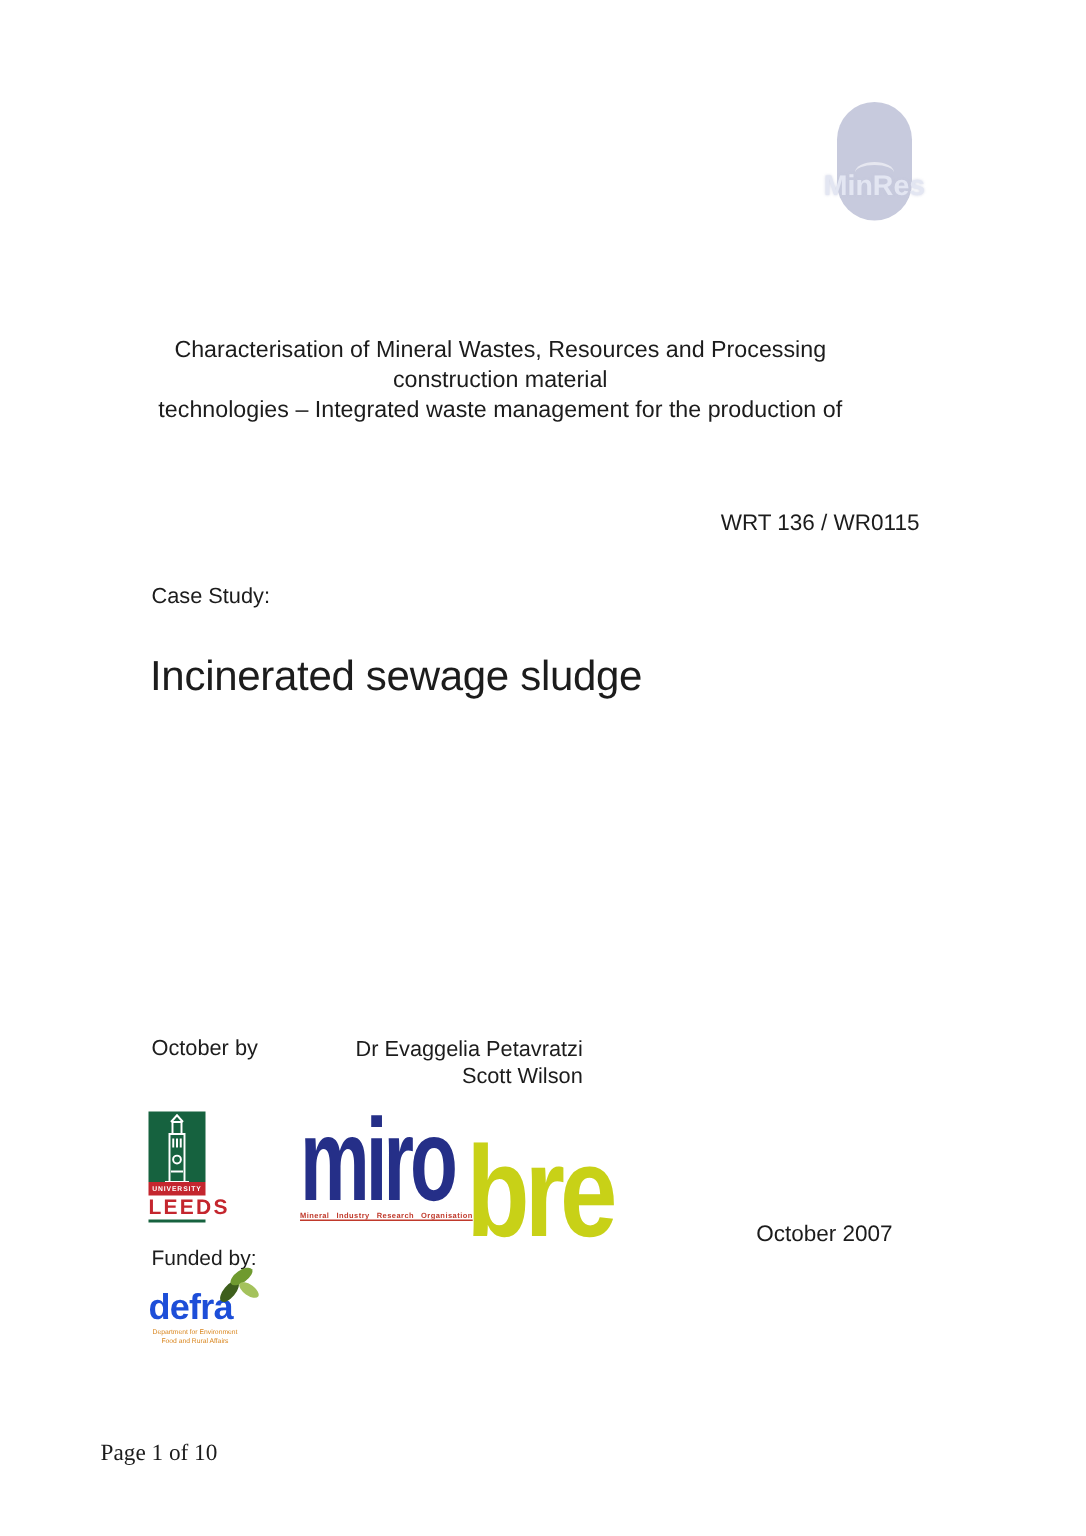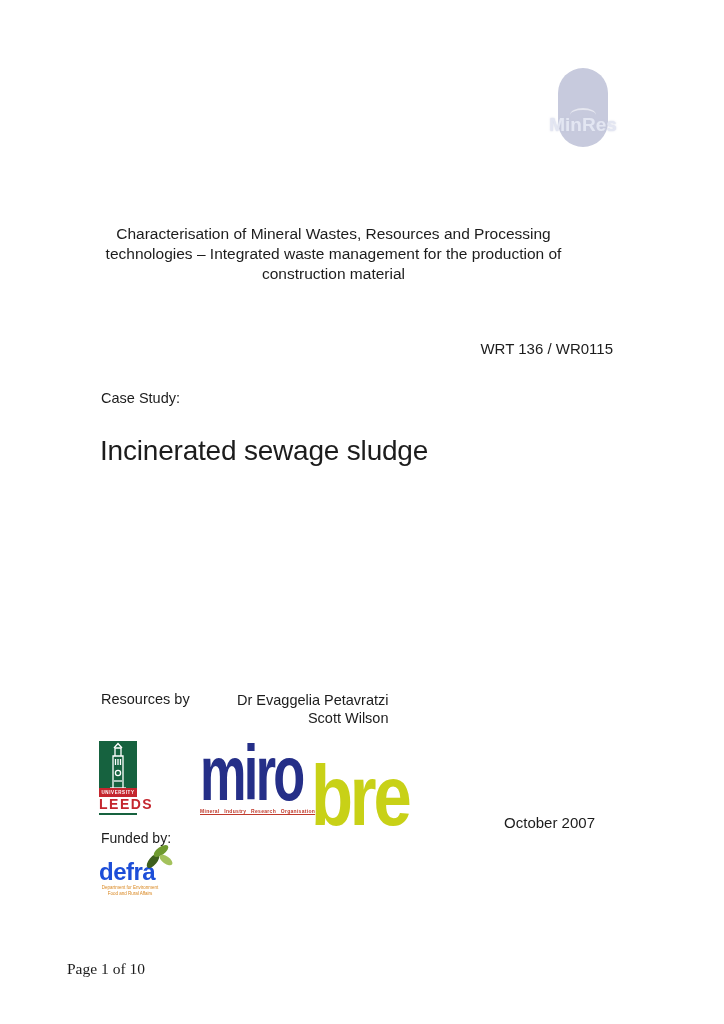--- a/index.html
+++ b/index.html
@@ -72,33 +72,33 @@
 
 <div class="page">
 
   <div class="minres">
     <div class="arc"></div>
     <div class="mlabel">MinRes</div>
   </div>
 
   <div class="title">
     <div>Characterisation of Mineral Wastes, Resources and Processing</div>
+    <div>construction material</div>
     <div>technologies – Integrated waste management for the production of</div>
-    <div>construction material</div>
   </div>
 
   <div class="refcode">WRT 136 / WR0115</div>
 
   <div class="case-label">Case Study:</div>
 
   <div class="heading">
     <div>Incinerated sewage sludge</div>
   </div>
 
-  <div class="compiled-label">Resources by</div>
+  <div class="compiled-label">October by</div>
   <div class="authors">
     <div>Dr Evaggelia Petavratzi</div>
     <div>Scott Wilson</div>
   </div>
 
   <div class="leeds">
     <div class="crest">
       <svg width="38" height="47" viewBox="0 0 38 47">
         <g stroke="#ffffff" stroke-width="1.3" fill="none">
           <path d="M14,47 V15 H24 V47"></path>

